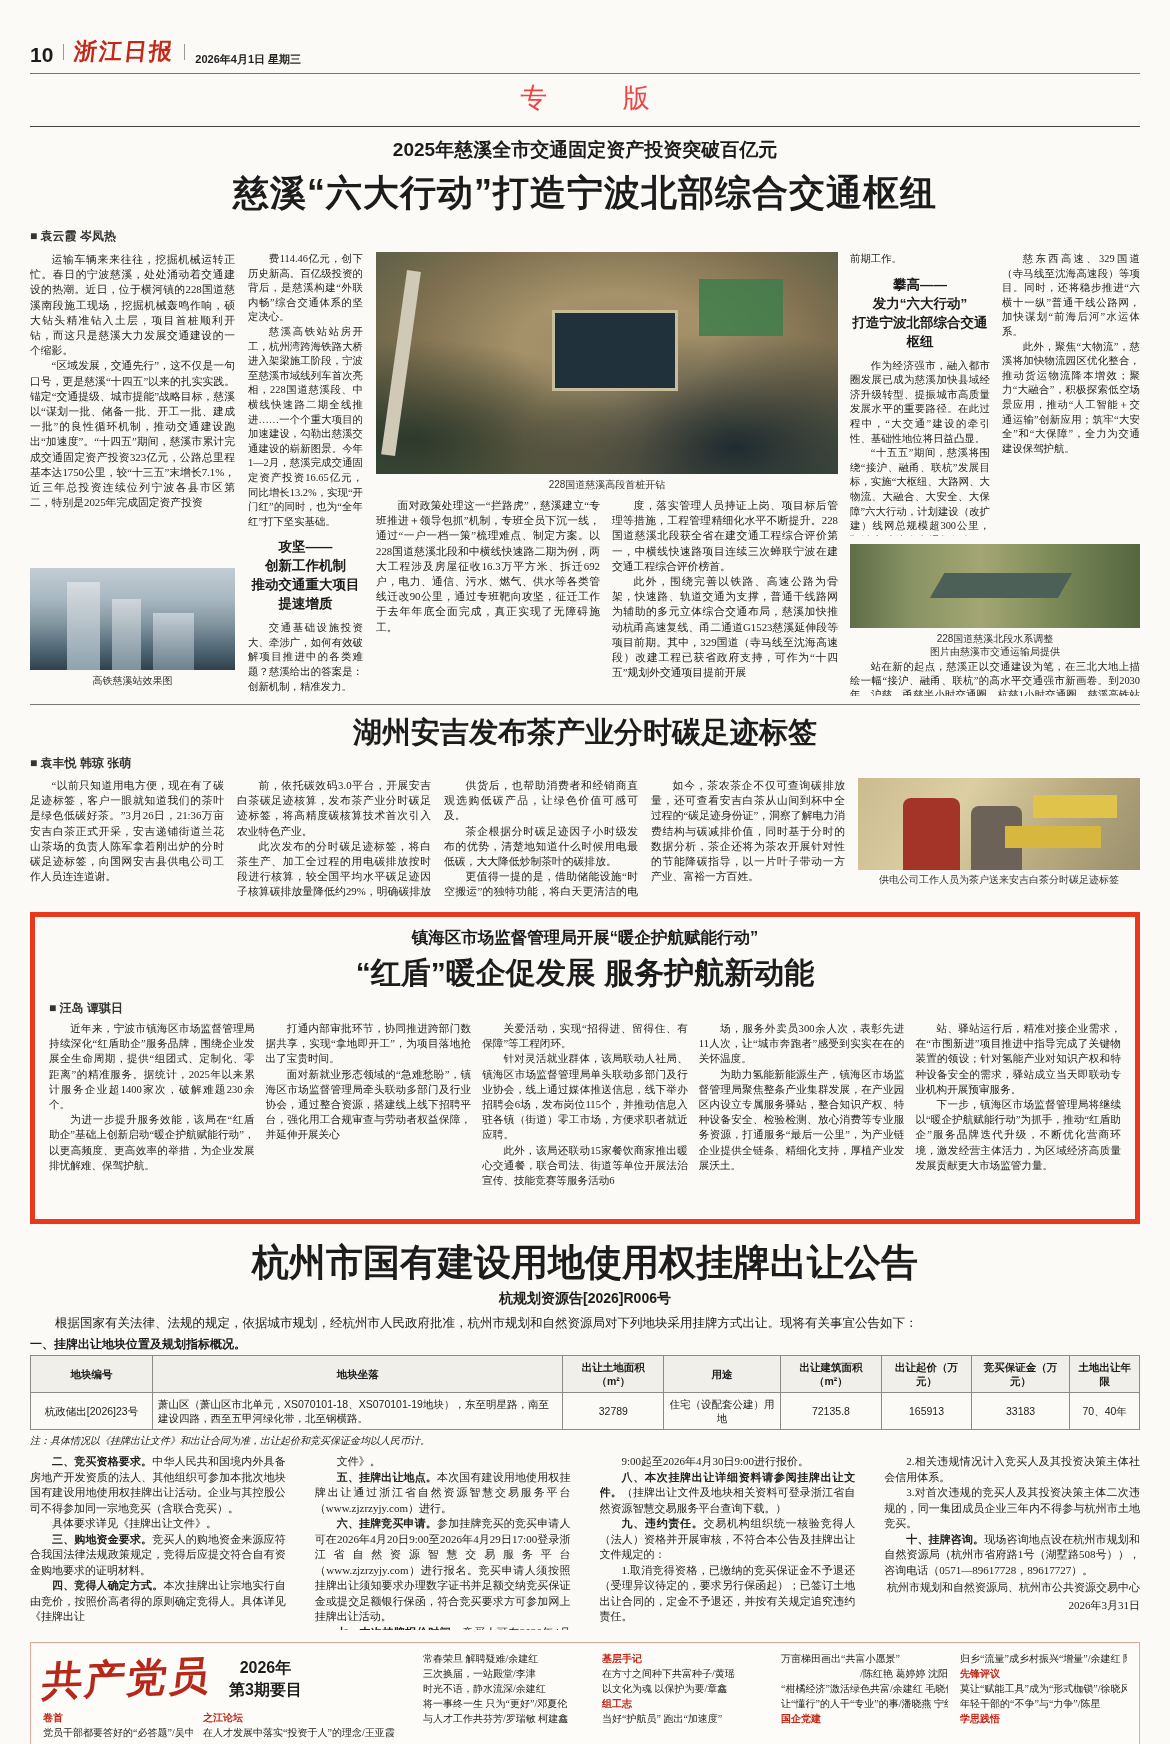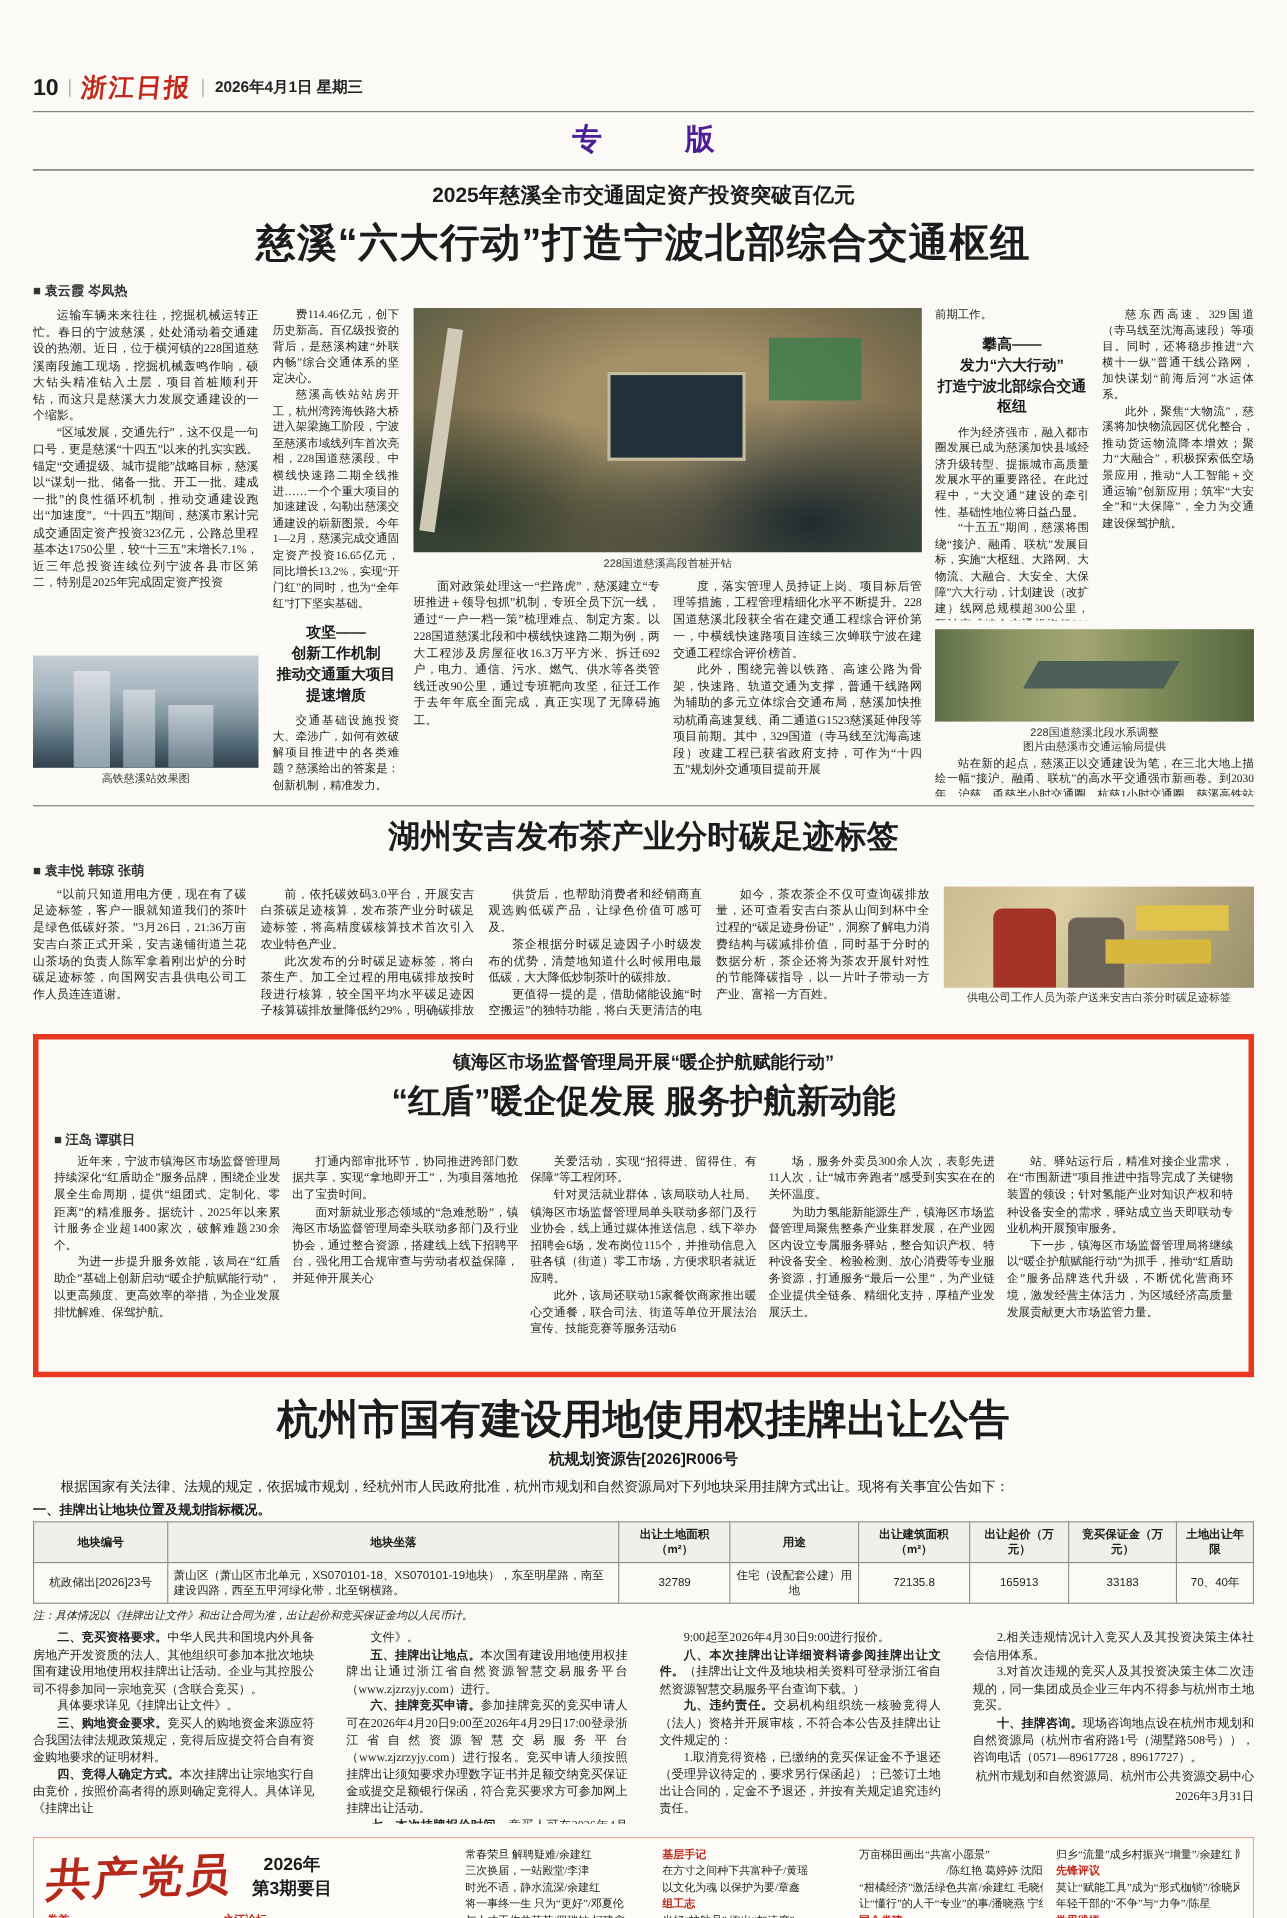--- a/index.html
+++ b/index.html
@@ -1,29 +1,29 @@
 <!DOCTYPE html>
 <html><head>
 <meta charset="utf-8">
 <style>
   html,body{margin:0;padding:0;background:#e8e6e1;}
   .page{width:1170px;height:1744px;background:#fbfaf7;margin:0 auto;position:relative;overflow:hidden;
         font-family:"Liberation Serif","DejaVu Serif",serif;color:#1c1c1c;}
   .inner{margin:0 30px;}
   
-  .masthead{display:flex;align-items:center;gap:10px;padding-top:64px;}
+  .masthead{display:flex;align-items:flex-end;gap:10px;padding-top:36px;}
   .pageno{font-size:21px;font-weight:bold;font-family:"Liberation Sans",sans-serif;}
   .vsep{width:1px;height:16px;background:#999;align-self:center;}
   .paper{font-size:23px;font-weight:bold;color:#c22718;transform:skewX(-6deg);
          font-family:"Liberation Serif",serif;letter-spacing:2px;}
-  .mdate{font-size:14px;font-weight:bold;font-family:"Liberation Sans",sans-serif;color:#222;}
+  .mdate{font-size:11px;font-weight:bold;font-family:"Liberation Sans",sans-serif;color:#222;}
   .rule{height:1px;background:#777;margin-top:6px;}
   .rule.dark{background:#444;}
-  .section-title{text-align:center;font-size:27px;font-weight:bold;letter-spacing:34px;text-indent:34px;
-                 color:#4c1d95;padding:6px 0 4px;font-family:"Liberation Sans",sans-serif;}
+  .section-title{text-align:center;font-size:27px;font-weight:normal;letter-spacing:34px;text-indent:34px;
+                 color:#ef4444;padding:6px 0 4px;font-family:"Liberation Sans",sans-serif;}
   
   .kicker{text-align:center;font-size:19px;font-weight:bold;font-family:"Liberation Sans",sans-serif;margin-top:10px;}
   .h1{text-align:center;font-size:36px;font-weight:bold;font-family:"Liberation Sans",sans-serif;
       margin:6px 0 0;letter-spacing:1px;}
   .h2{text-align:center;font-size:29px;font-weight:bold;font-family:"Liberation Sans",sans-serif;margin:8px 0 2px;}
   .byline{font-size:12px;font-weight:bold;font-family:"Liberation Sans",sans-serif;color:#333;}
   .col{font-size:10.8px;line-height:15.2px;text-align:justify;overflow:hidden;color:#232323;}
   .col .p{margin:0;text-indent:2em;}
   .subhead{font-family:"Liberation Sans",sans-serif;font-weight:bold;text-align:center;margin:8px 0;}
   .subhead .subline{font-size:13.5px;line-height:19px;}

